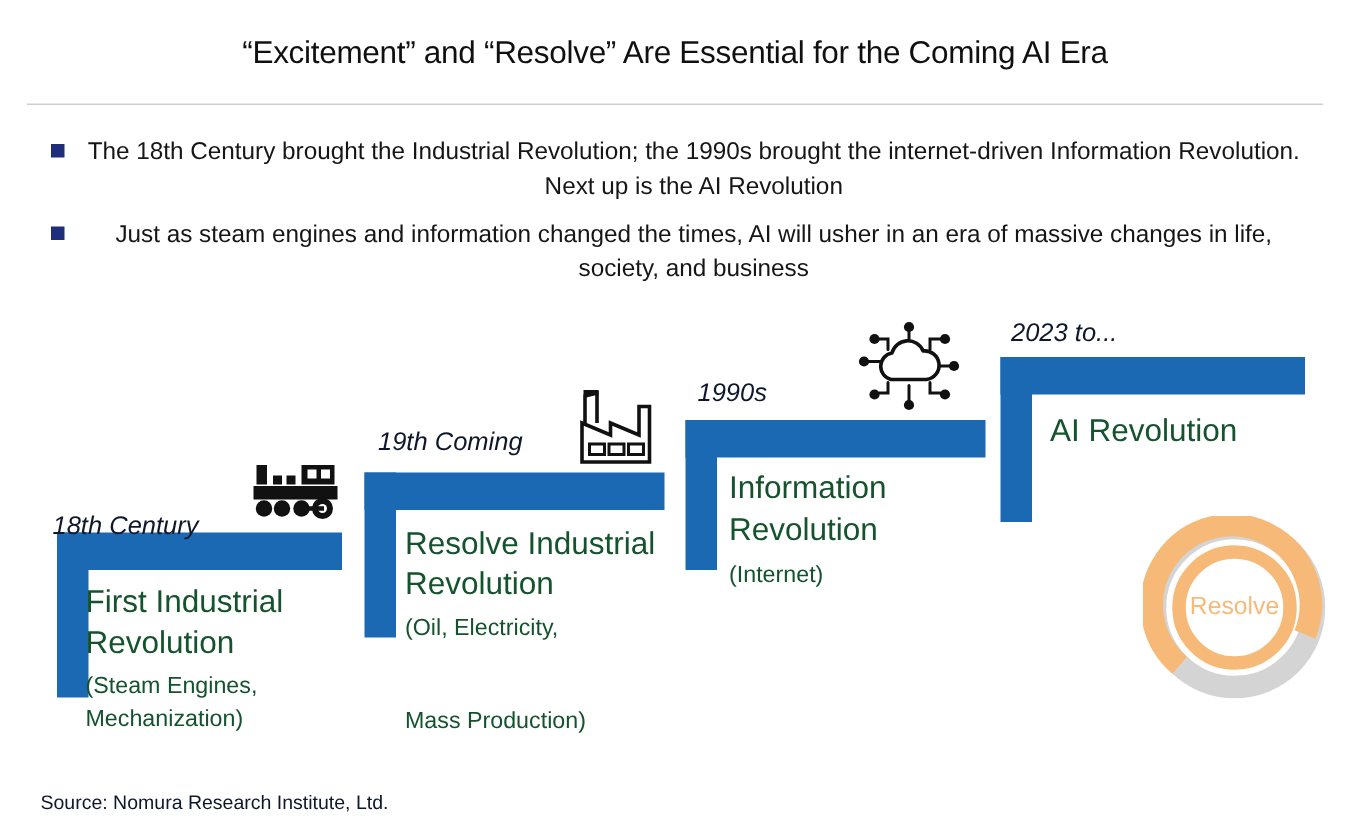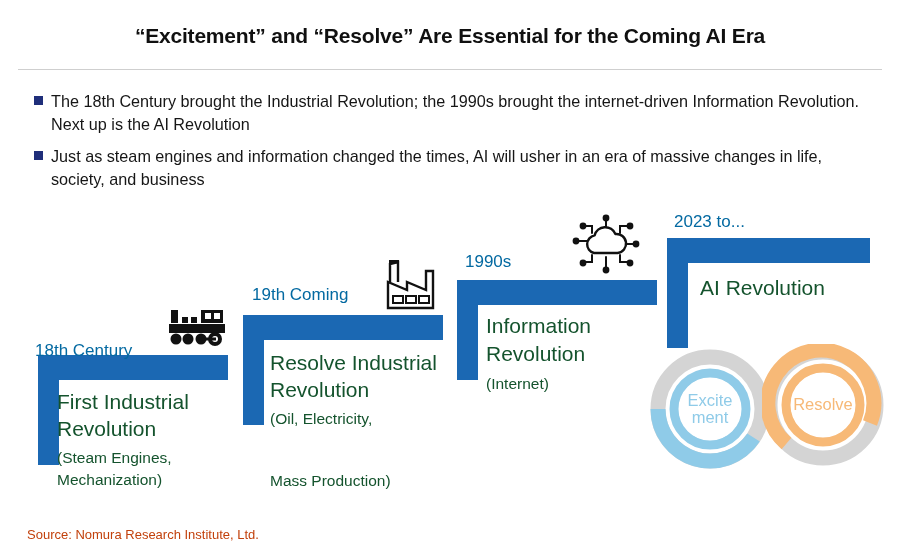--- a/index.html
+++ b/index.html
@@ -16,40 +16,41 @@
   }
 
   
   #slide-title {
     position: absolute;
     left: 0;
     top: 24px;
     width: 900px;
     text-align: center;
     font-size: 21px;
-    font-weight: bold;
+    font-weight: normal;
     color: #101010;
     letter-spacing: -0.2px;
     white-space: nowrap;
   }
   #title-rule {
     position: absolute;
     left: 18px;
     top: 69px;
     width: 864px;
     height: 1px;
     background: #cfcfcf;
   }
 
   
   #bullet-list {
     position: absolute;
     left: 34px;
     top: 90px;
     width: 840px;
+    text-align: center;
   }
   .bullet-row {
     position: relative;
     padding-left: 17px;
     margin-bottom: 9px;
     font-size: 16.2px;
     line-height: 1.42;
     color: #161616;
   }
   .bullet-marker {
@@ -84,22 +85,23 @@
     position: absolute;
     left: 0;
     top: 0;
     width: 21px;
     background: #1B68B3;
   }
 
   .era-label {
     position: absolute;
     font-size: 17px;
-    color: #0369a1;
+    color: #0f172a;
     white-space: nowrap;
+    font-style: italic;
   }
 
   .step-text {
     position: absolute;
     color: #14532d;
     white-space: nowrap;
   }
   .step-title {
     font-size: 21px;
     line-height: 1.26;
@@ -135,21 +137,21 @@
   }
   #excitement-label { color: #8FCBE8; }
   #resolve-label { color: #F7B977; }
 
   
   #source-note {
     position: absolute;
     left: 27px;
     top: 527px;
     font-size: 13px;
-    color: #c2410c;
+    color: #0f172a;
   }
 </style>
 </head>
 <body>
 
 <div id="slide-title">“Excitement” and “Resolve” Are Essential for the Coming AI Era</div>
 <div id="title-rule"></div>
 
 <div id="bullet-list">
   <div class="bullet-row">
@@ -254,35 +256,20 @@
     </svg>
   </div>
 
   <div class="step" style="left:667px; top:238px; width:203px; height:110px;">
     <div class="step-arm-h" style="width:203px;"></div>
     <div class="step-arm-v" style="height:110px;"></div>
   </div>
   <div class="era-label" style="left:674px; top:212px;">2023 to...</div>
   <div class="step-text step-title" style="left:700px; top:275px;">AI Revolution</div>
 
-  <div class="donut" style="left:650px; top:349px; width:120px; height:120px;">
-    <svg width="120" height="120" viewBox="0 0 120 120" xmlns="http://www.w3.org/2000/svg">
-
-      <circle cx="60" cy="60" r="52" fill="none" stroke="#D4D4D4" stroke-width="15"></circle>
-
-      <path d="M 8 60 A 52 52 0 0 0 103.5 88.5" fill="none" stroke="#8FCBE8" stroke-width="15" stroke-linecap="butt"></path>
-
-      <circle cx="60" cy="60" r="36" fill="none" stroke="#8FCBE8" stroke-width="9"></circle>
-      <circle cx="60" cy="60" r="31" fill="#ffffff"></circle>
-    </svg>
-    <div class="donut-label" id="excitement-label">
-      <span>Excite</span>
-      <span>ment</span>
-    </div>
-  </div>
 
   <div class="donut" style="left:762px; top:344px; width:122px; height:122px;">
     <svg width="122" height="122" viewBox="0 0 122 122" xmlns="http://www.w3.org/2000/svg">
 
       <circle cx="61" cy="61" r="53" fill="none" stroke="#D4D4D4" stroke-width="15"></circle>
 
       <path d="M 24.5 99.5 A 53 53 0 1 1 108 79" fill="none" stroke="#F7B977" stroke-width="15" stroke-linecap="butt"></path>
 
       <circle cx="61" cy="61" r="37" fill="none" stroke="#F7B977" stroke-width="9"></circle>
       <circle cx="61" cy="61" r="32" fill="#ffffff"></circle>

